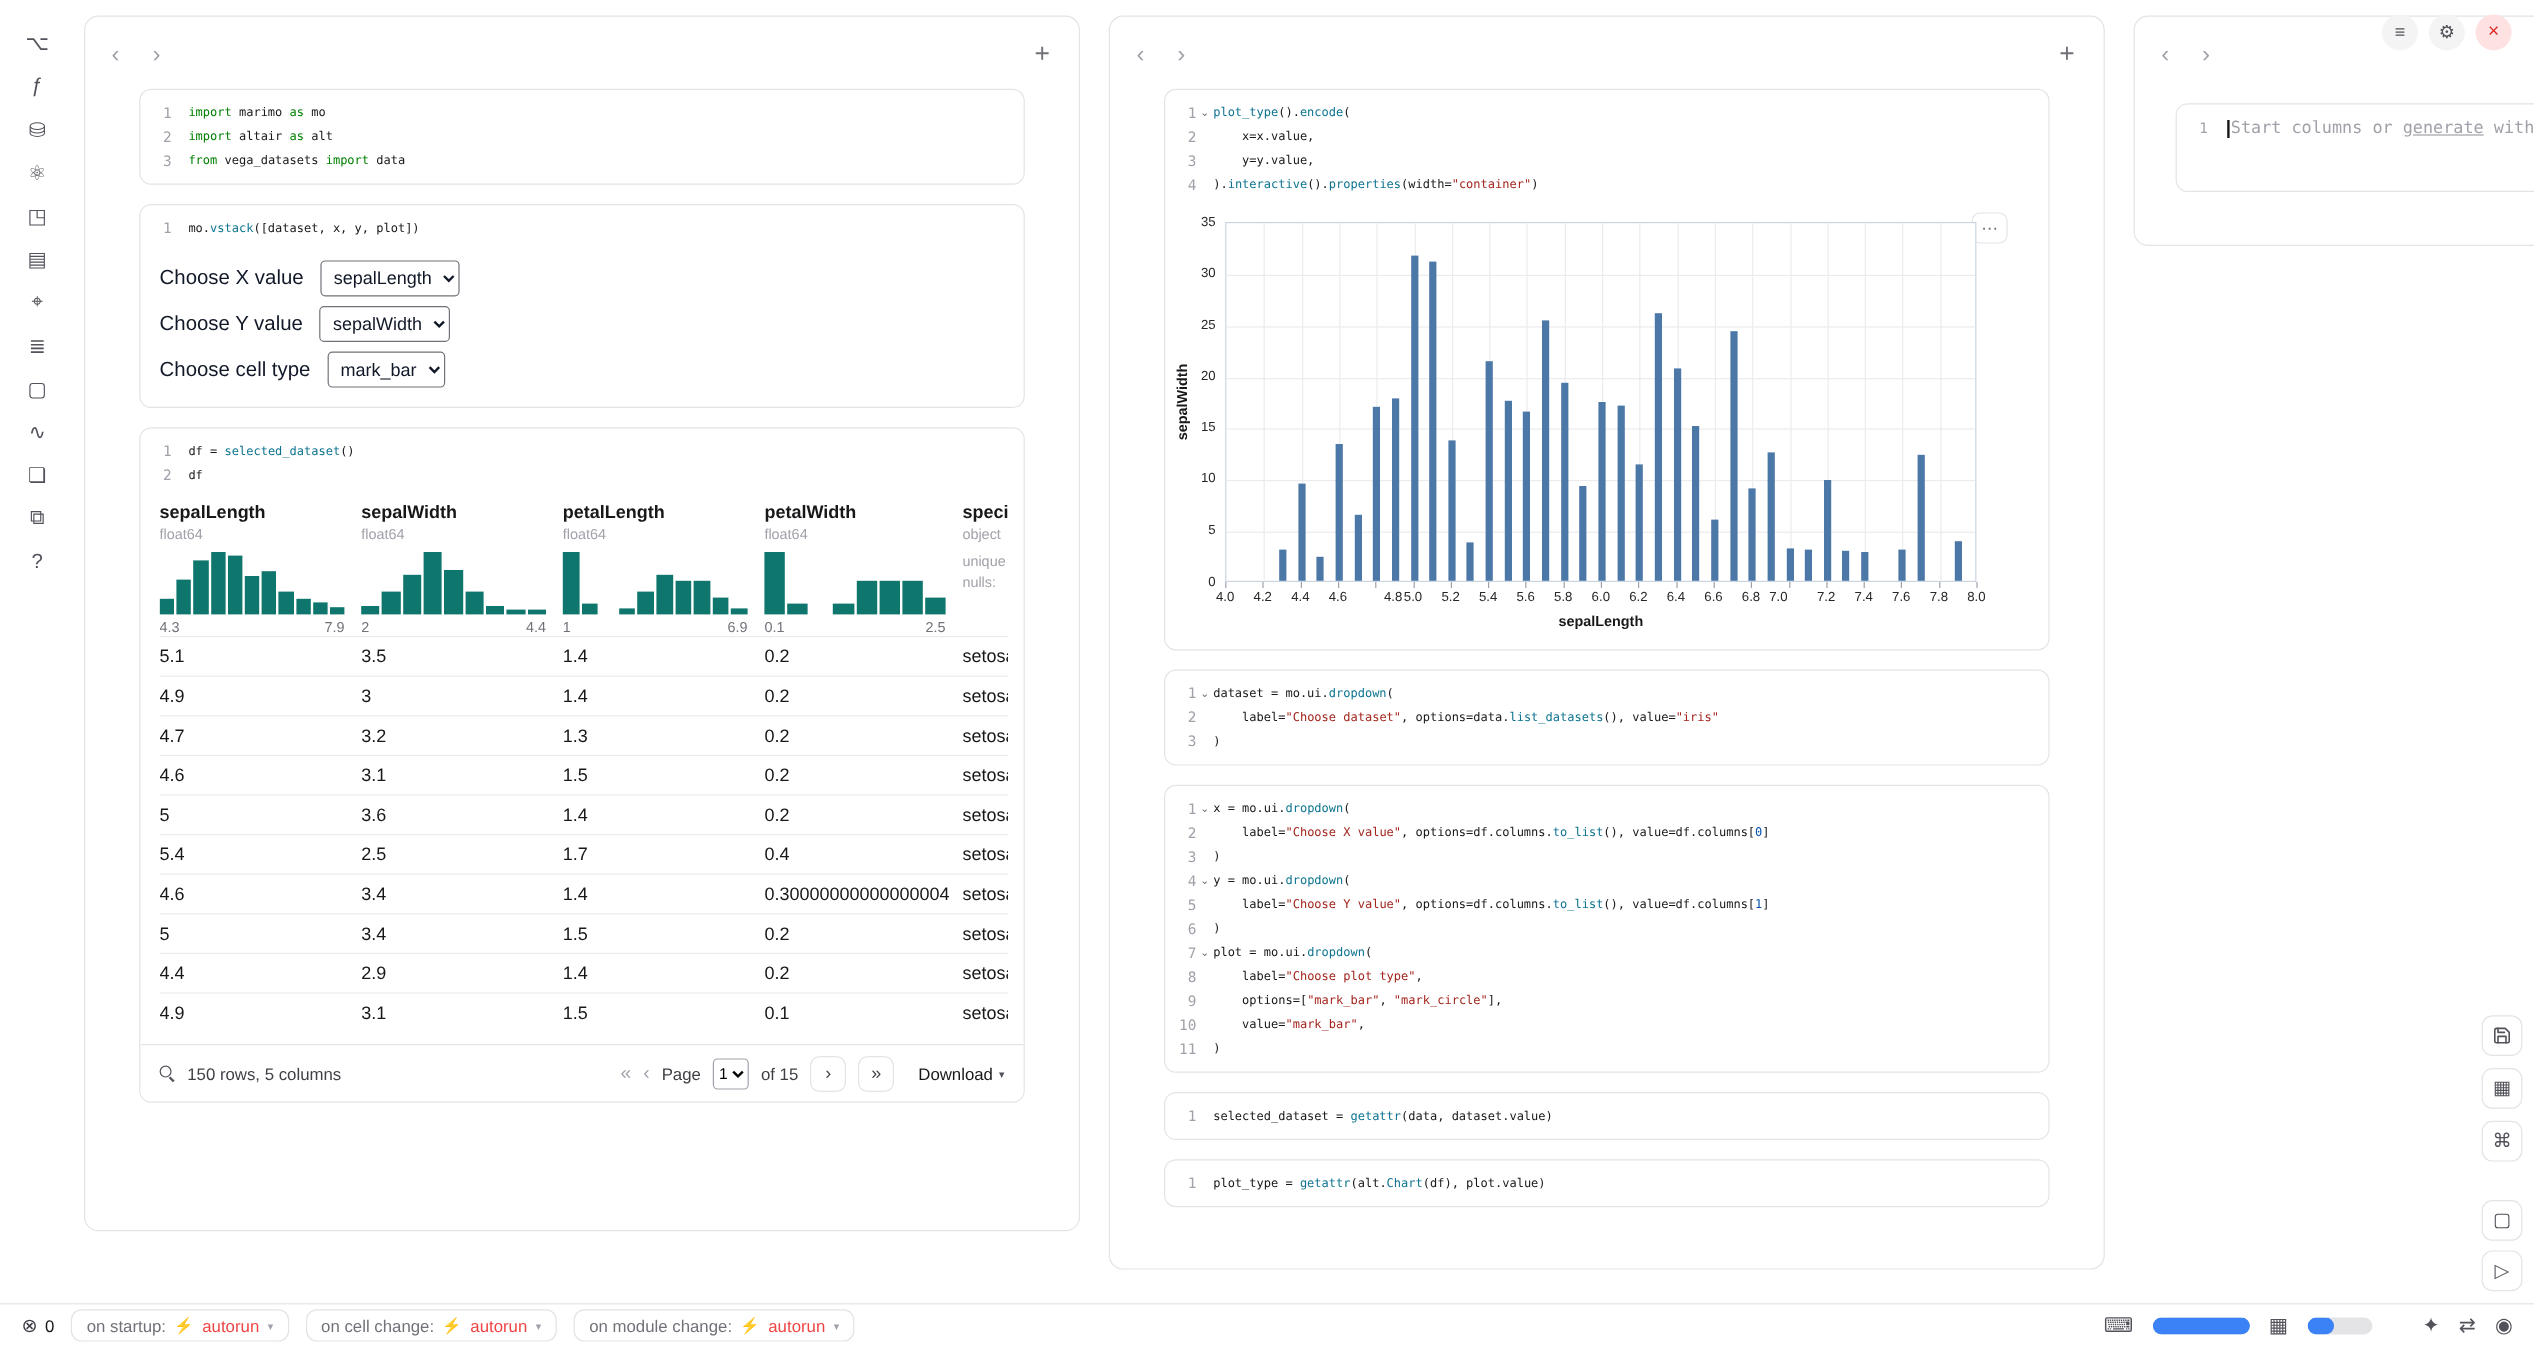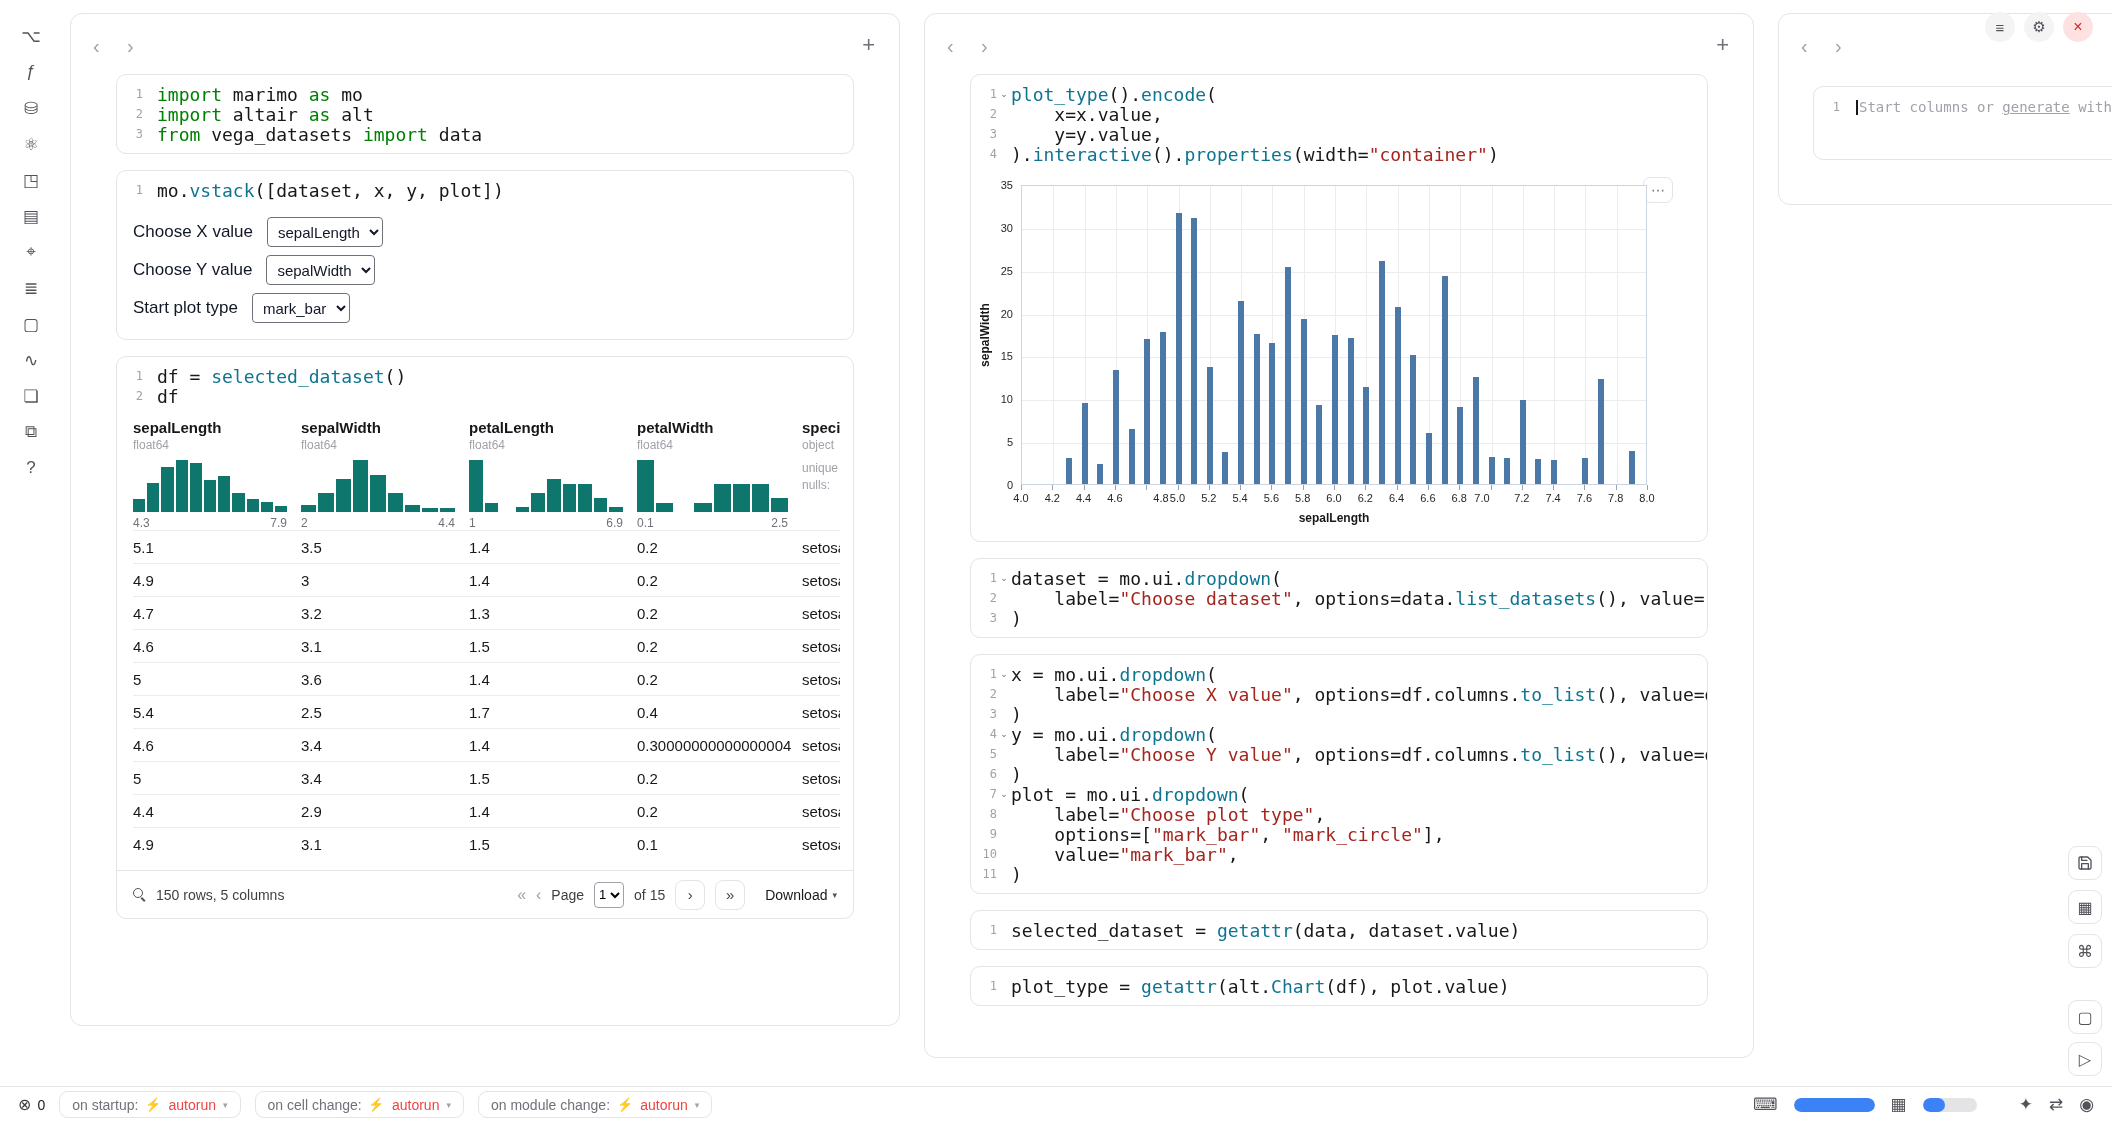--- a/index.html
+++ b/index.html
@@ -21,21 +21,21 @@
   .add-cell { position:absolute; right:24px; top:20px; font-size:22px; color:#71717a; cursor:pointer; line-height:22px; }
   .cells { padding:0 45px; }
 
   .cell { border:1px solid #e4e4e7; border-radius:10px; background:#fff; margin-bottom:16px; overflow:hidden; }
 
   
   .code { padding:9px 0; }
   .cl { display:flex; align-items:center; height:20px; }
   .ln { width:26px; flex:none; text-align:right; color:#a1a1aa; font-size:12px; font-family:"DejaVu Sans Mono", monospace; }
   .fold { width:14px; flex:none; text-align:center; color:#71717a; font-size:9px; }
-  .codetxt { font-family:"DejaVu Sans Mono", monospace; font-size:18px; white-space:pre; color:#18181b; }
+  .codetxt { font-family:"DejaVu Sans Mono", monospace; font-size:10px; white-space:pre; color:#18181b; }
   .tok-k { color:#008000; } .tok-f { color:#0e7490; } .tok-s { color:#a3261e; } .tok-n { color:#0550ae; }
 
   
   .ui-out { padding:4px 0 12px 16px; }
   .dd-row { display:flex; align-items:center; height:38px; gap:14px; }
   .dd-label { font-size:17px; color:#111827; }
   .dd-row select { font-size:15px; padding:3px 6px; border:1px solid #71717a; border-radius:4px; background:#fff; color:#111827; height:30px; font-family:"Liberation Sans", sans-serif; }
   .dd-row.wide select { width:229px; }
 
   
@@ -160,21 +160,21 @@
         <div class="ui-out" id="ui-dropdowns">
             <div class="dd-row">
               <span class="dd-label">Choose X value</span>
               <select><option>sepalLength</option></select>
             </div>
             <div class="dd-row">
               <span class="dd-label">Choose Y value</span>
               <select><option>sepalWidth</option></select>
             </div>
             <div class="dd-row">
-              <span class="dd-label">Start plot type</span>
+              <span class="dd-label">Choose cell type</span>
               <select><option>mark_bar</option></select>
             </div>
           </div>
       </div>
       <div class="cell">
         <div class="code" id="code-df">
             <div class="cl">
               <span class="ln">1</span>
               <span class="fold"></span>
               <span class="codetxt">df = <span class="tok-f">selected_dataset</span>()</span>

